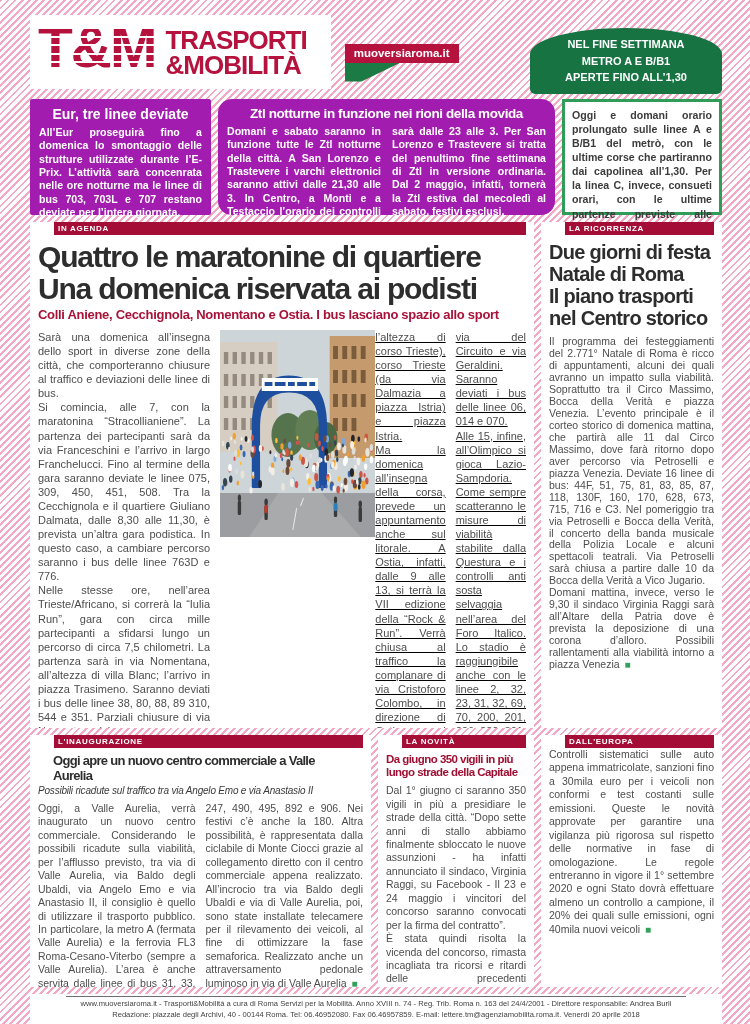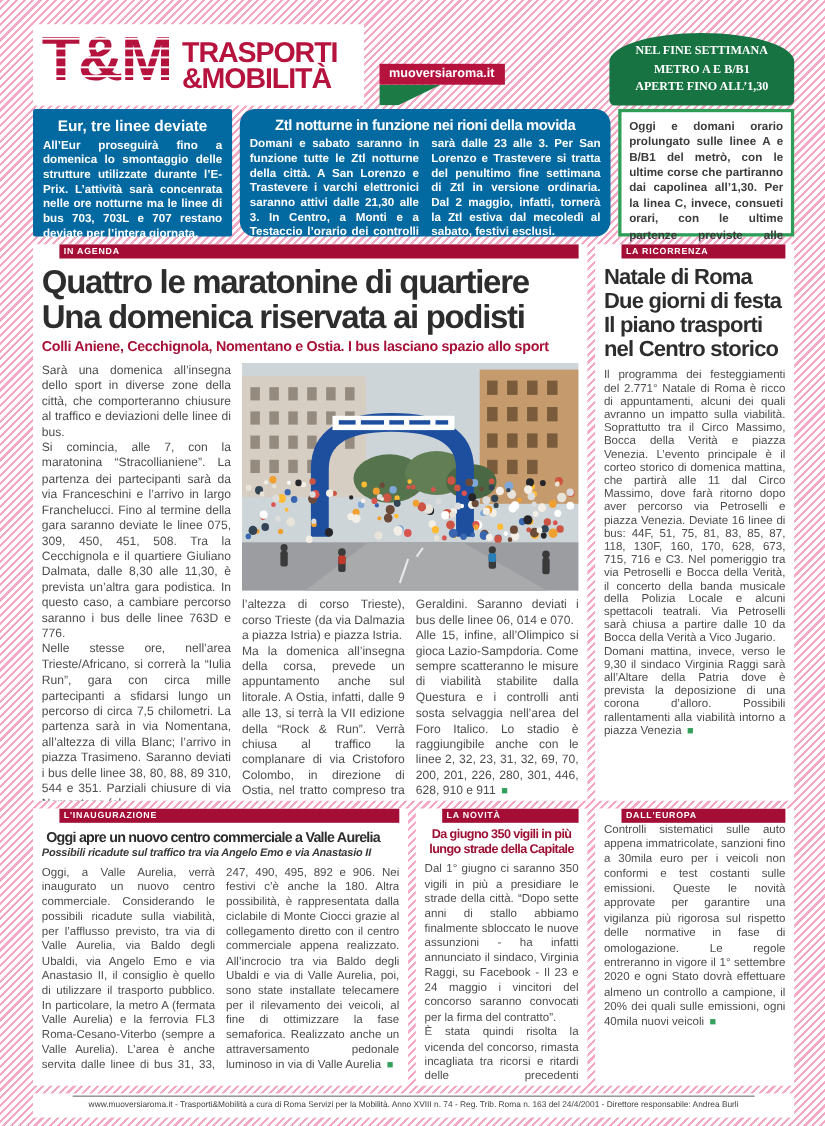--- a/index.html
+++ b/index.html
@@ -3,42 +3,42 @@
 <meta charset="utf-8">
 <style>
   html,body{margin:0;padding:0;}
   body{
     width:750px;height:1024px;overflow:hidden;
     font-family:"Liberation Sans",sans-serif;
     background:repeating-linear-gradient(135deg,#f3a8c3 0 2px,#ffffff 2px 5px);
   }
   .page{padding:8px 28px 0 30px;box-sizing:border-box;}
   
-  .masthead{display:flex;align-items:flex-end;height:88px;margin-bottom:3px;}
+  .masthead{display:flex;align-items:center;height:88px;margin-bottom:3px;}
   .brand{background:#fff;display:flex;align-items:flex-start;padding:6px 24px 12px 8px;}
   .logo{
     font-size:57px;font-weight:900;line-height:.92;letter-spacing:-2px;
     color:transparent;
     background-image:repeating-linear-gradient(180deg,#b5123e 0 6.5px,#ffffff 6.5px 8.5px);
     -webkit-background-clip:text;background-clip:text;
   }
   @supports not ((-webkit-background-clip:text) or (background-clip:text)){.logo{color:#b5123e;background:none;}}
   .wordmark{margin:7px 0 0 10px;color:#b5123e;font-weight:800;font-size:26px;line-height:.95;letter-spacing:-1px;}
   .ribbon-wrap{margin:20px 4px 0 14px;}
   .site-tag{display:inline-block;background:#b5123e;color:#fff;font-size:11.5px;font-weight:700;padding:3px 9px 4px;}
   .fold{width:56px;height:19px;background:#1c7a45;clip-path:polygon(0 0,100% 0,30% 100%,0 100%);}
   .metro-sign{
-    margin-left:auto;margin-top:18px;width:168px;height:66px;box-sizing:border-box;
+    margin-left:auto;margin-top:18px;width:192px;height:66px;box-sizing:border-box;
     background:#187343;border-radius:50% 50% 5px 5px / 26px 26px 5px 5px;
     display:flex;align-items:center;justify-content:center;text-align:center;
-    color:#fff;font-family:Liberation Serif, serif;font-weight:700;font-size:11px;line-height:1.5;
+    color:#fff;font-family:Liberation Sans, sans-serif;font-weight:700;font-size:11px;line-height:1.5;
   }
   
   .boxes-row{display:flex;gap:7px;height:116px;margin-bottom:7px;}
-  .gbox{background:#0369a1;color:#fff;box-sizing:border-box;padding:7px 9px;border-radius:2px;}
+  .gbox{background:#a21caf;color:#fff;box-sizing:border-box;padding:7px 9px;border-radius:2px;}
   .gbox .btitle{text-align:center;font-weight:800;margin:0 0 4px;}
   .gbox1{width:181px;}
   .gbox1 .btitle{font-size:14px;}
   .gbox2{flex:1;border-radius:14px;}
   .gbox2 .btitle{font-size:13.5px;letter-spacing:-.4px;}
   .gbody{font-size:10.6px;font-weight:600;line-height:1.26;text-align:justify;hyphens:auto;}
   .gbox2 .gbody{columns:2;column-gap:11px;}
   .wbox{width:160px;box-sizing:border-box;background:#fff;border:3px solid #2f9c57;padding:6px 7px;
         color:#3c3c3c;font-weight:700;font-size:10.6px;line-height:1.33;text-align:justify;hyphens:auto;}
   
@@ -50,32 +50,32 @@
   .bottom-grid .block{height:252px;}
   .kicker{background:#a30d36;color:#fff;font-size:8px;font-weight:700;letter-spacing:.7px;
           padding:2px 4px 2px 4px;margin-left:16px;text-transform:uppercase;}
   .hl{color:#2d2d2d;font-weight:800;}
   .hl-main{font-size:30px;line-height:1.05;letter-spacing:-1.2px;margin:6px 0 3px;}
   .sub-main{color:#a81238;font-weight:700;font-size:13px;letter-spacing:-.3px;margin:0 0 8px;}
   .bodytxt{font-size:11px;color:#4d4d4d;line-height:1.28;text-align:justify;hyphens:auto;}
   .bodytxt p{margin:0;}
   .flow{display:flex;gap:10px;}
   .colnarrow{width:172px;flex:none;}
-  .mainright{flex:1;display:flex;flex-direction:column;}
+  .mainright{flex:1;display:flex;text-decoration:underline;}
   .photo{width:100%;height:207px;margin-bottom:6px;}
   .cols2{columns:2;column-gap:10px;flex:1;}
   .end-marker{color:#33a05c;font-size:10px;margin-left:2px;}
   
   .hl-side{font-size:20px;line-height:1.1;letter-spacing:-.7px;margin:6px 0 7px;}
   .side-body{font-size:10.5px;line-height:1.14;}
   
-  .hl-inaug{font-size:13px;letter-spacing:-.7px;margin:5px 4px 2px;}
-  .sub-inaug{color:#3a3a3a;font-style:italic;font-weight:700;font-size:10px;letter-spacing:-.2px;margin:0 0 6px;}
+  .hl-inaug{font-size:13px;letter-spacing:-.7px;margin:5px 15px 2px;}
+  .sub-inaug{color:#3a3a3a;font-style:italic;font-weight:400;font-size:10px;letter-spacing:-.2px;margin:0 0 6px;}
   .inaug-body{columns:2;column-gap:10px;font-size:10.5px;}
-  .hl-crimson{color:#9e1033;font-weight:800;line-height:1.1;margin:5px 0 6px;text-align:center;}
+  .hl-crimson{color:#9e1033;font-weight:800;line-height:1.1;margin:5px 0 6px;}
   .hl-novita{font-size:11.5px;letter-spacing:-.55px;}
   .hl-europa{font-size:12px;letter-spacing:-.4px;}
   .bot-body{font-size:10.5px;}
   
   .footer{background:#fff;margin-top:7px;padding:2px 34px 6px;text-align:center;}
   .footer-rule{border-top:1px solid #6d6d6d;margin:0 2px 2px;}
   .footer-line{font-size:7.6px;color:#3f3f3f;line-height:1.4;}
 </style>
 </head>
 <body>
@@ -377,22 +377,22 @@
             <p>Ma la domenica all’insegna della corsa, prevede un appuntamento anche sul litorale. A Ostia, infatti, dalle 9 alle 13, si terrà la VII edizione della “Rock &amp; Run”. Verrà chiusa al traffico la complanare di via Cristoforo Colombo, in direzione di Ostia, nel tratto compreso tra via del Circuito e via Geraldini. Saranno deviati i bus delle linee 06, 014 e 070.</p>
             <p><span>Alle 15, infine, all’Olimpico si gioca Lazio-Sampdoria. Come sempre scatteranno le misure di viabilità stabilite dalla Questura e i controlli anti sosta selvaggia nell’area del Foro Italico. Lo stadio è raggiungibile anche con le linee 2, 32, 23, 31, 32, 69, 70, 200, 201, 226, 280, 301, 446, 628, 910 e 911</span> <span class="end-marker">■</span></p>
           </div>
         </div>
       </div>
     </div>
 
     <div class="block article-side">
       <div class="kicker">LA RICORRENZA</div>
       <div class="hl hl-side">
+        <div>Due giorni di festa</div>
         <div>Natale di Roma</div>
-        <div>Due giorni di festa</div>
         <div>Il piano trasporti</div>
         <div>nel Centro storico</div>
       </div>
       <div class="bodytxt side-body">
         <p>Il programma dei festeggiamenti del 2.771° Natale di Roma è ricco di appuntamenti, alcuni dei quali avranno un impatto sulla viabilità. Soprattutto tra il Circo Massimo, Bocca della Verità e piazza Venezia. L’evento principale è il corteo storico di domenica mattina, che partirà alle 11 dal Circo Massimo, dove farà ritorno dopo aver percorso via Petroselli e piazza Venezia. Deviate 16 linee di bus: 44F, 51, 75, 81, 83, 85, 87, 118, 130F, 160, 170, 628, 673, 715, 716 e C3. Nel pomeriggio tra via Petroselli e Bocca della Verità, il concerto della banda musicale della Polizia Locale e alcuni spettacoli teatrali. Via Petroselli sarà chiusa a partire dalle 10 da Bocca della Verità a Vico Jugario.</p>
         <p><span>Domani mattina, invece, verso le 9,30 il sindaco Virginia Raggi sarà all’Altare della Patria dove è prevista la deposizione di una corona d’alloro. Possibili rallentamenti alla viabilità intorno a piazza Venezia</span> <span class="end-marker">■</span></p>
       </div>
     </div>
   </div>
 
@@ -422,15 +422,16 @@
       <div class="kicker">DALL'EUROPA</div>
       <div class="bodytxt bot-body">
         <p><span>Controlli sistematici sulle auto appena immatricolate, sanzioni fino a 30mila euro per i veicoli non conformi e test costanti sulle emissioni. Queste le novità approvate per garantire una vigilanza più rigorosa sul rispetto delle normative in fase di omologazione. Le regole entreranno in vigore il 1° settembre 2020 e ogni Stato dovrà effettuare almeno un controllo a campione, il 20% dei quali sulle emissioni, ogni 40mila nuovi veicoli</span> <span class="end-marker">■</span></p>
       </div>
     </div>
   </div>
 
   <div class="footer">
     <div class="footer-rule"></div>
     <div class="footer-line">www.muoversiaroma.it - Trasporti&amp;Mobilità a cura di Roma Servizi per la Mobilità. Anno XVIII n. 74 - Reg. Trib. Roma n. 163 del 24/4/2001 - Direttore responsabile: Andrea Burli</div>
+    <div class="footer-line">Redazione: piazzale degli Archivi, 40 - 00144 Roma. Tel: 06.46952080. Fax 06.46957859. E-mail: lettere.tm@agenziamobilita.roma.it. Venerdì 20 aprile 2018</div>
   </div>
 
 </div>
 
 </body></html>

